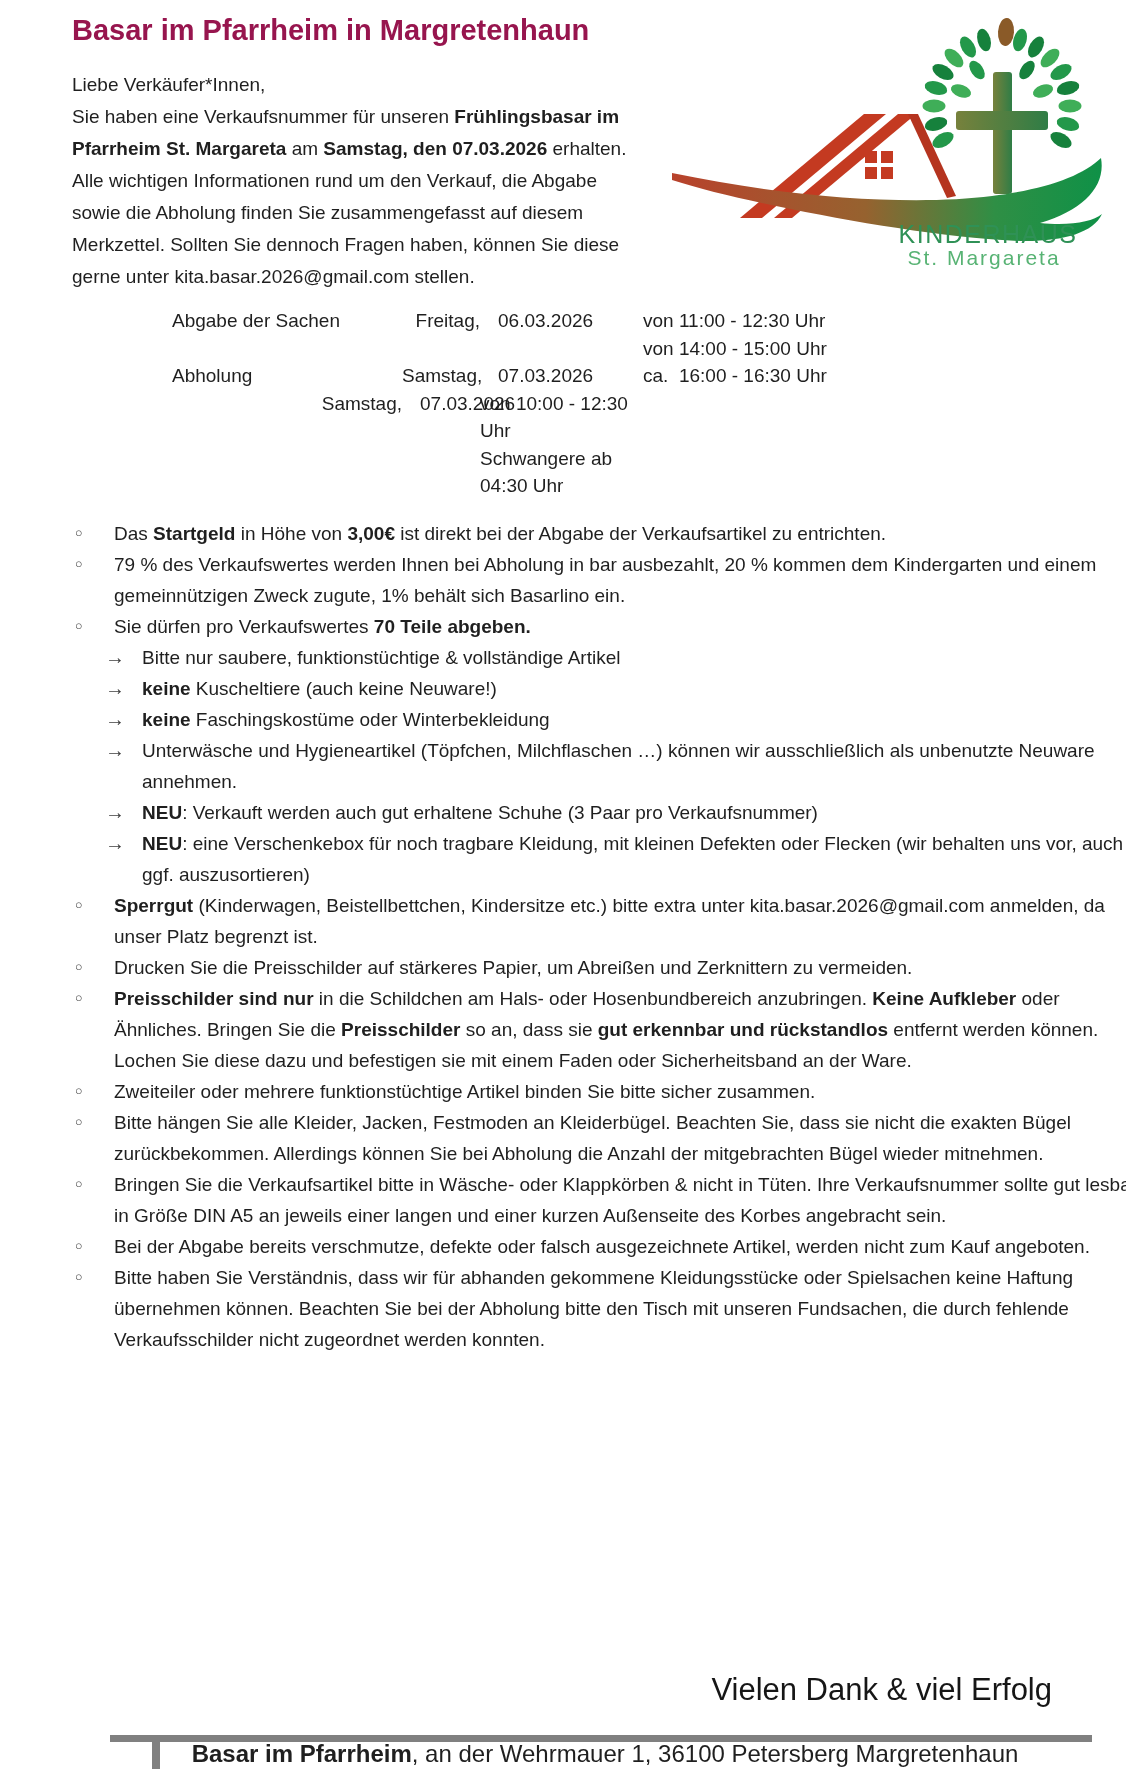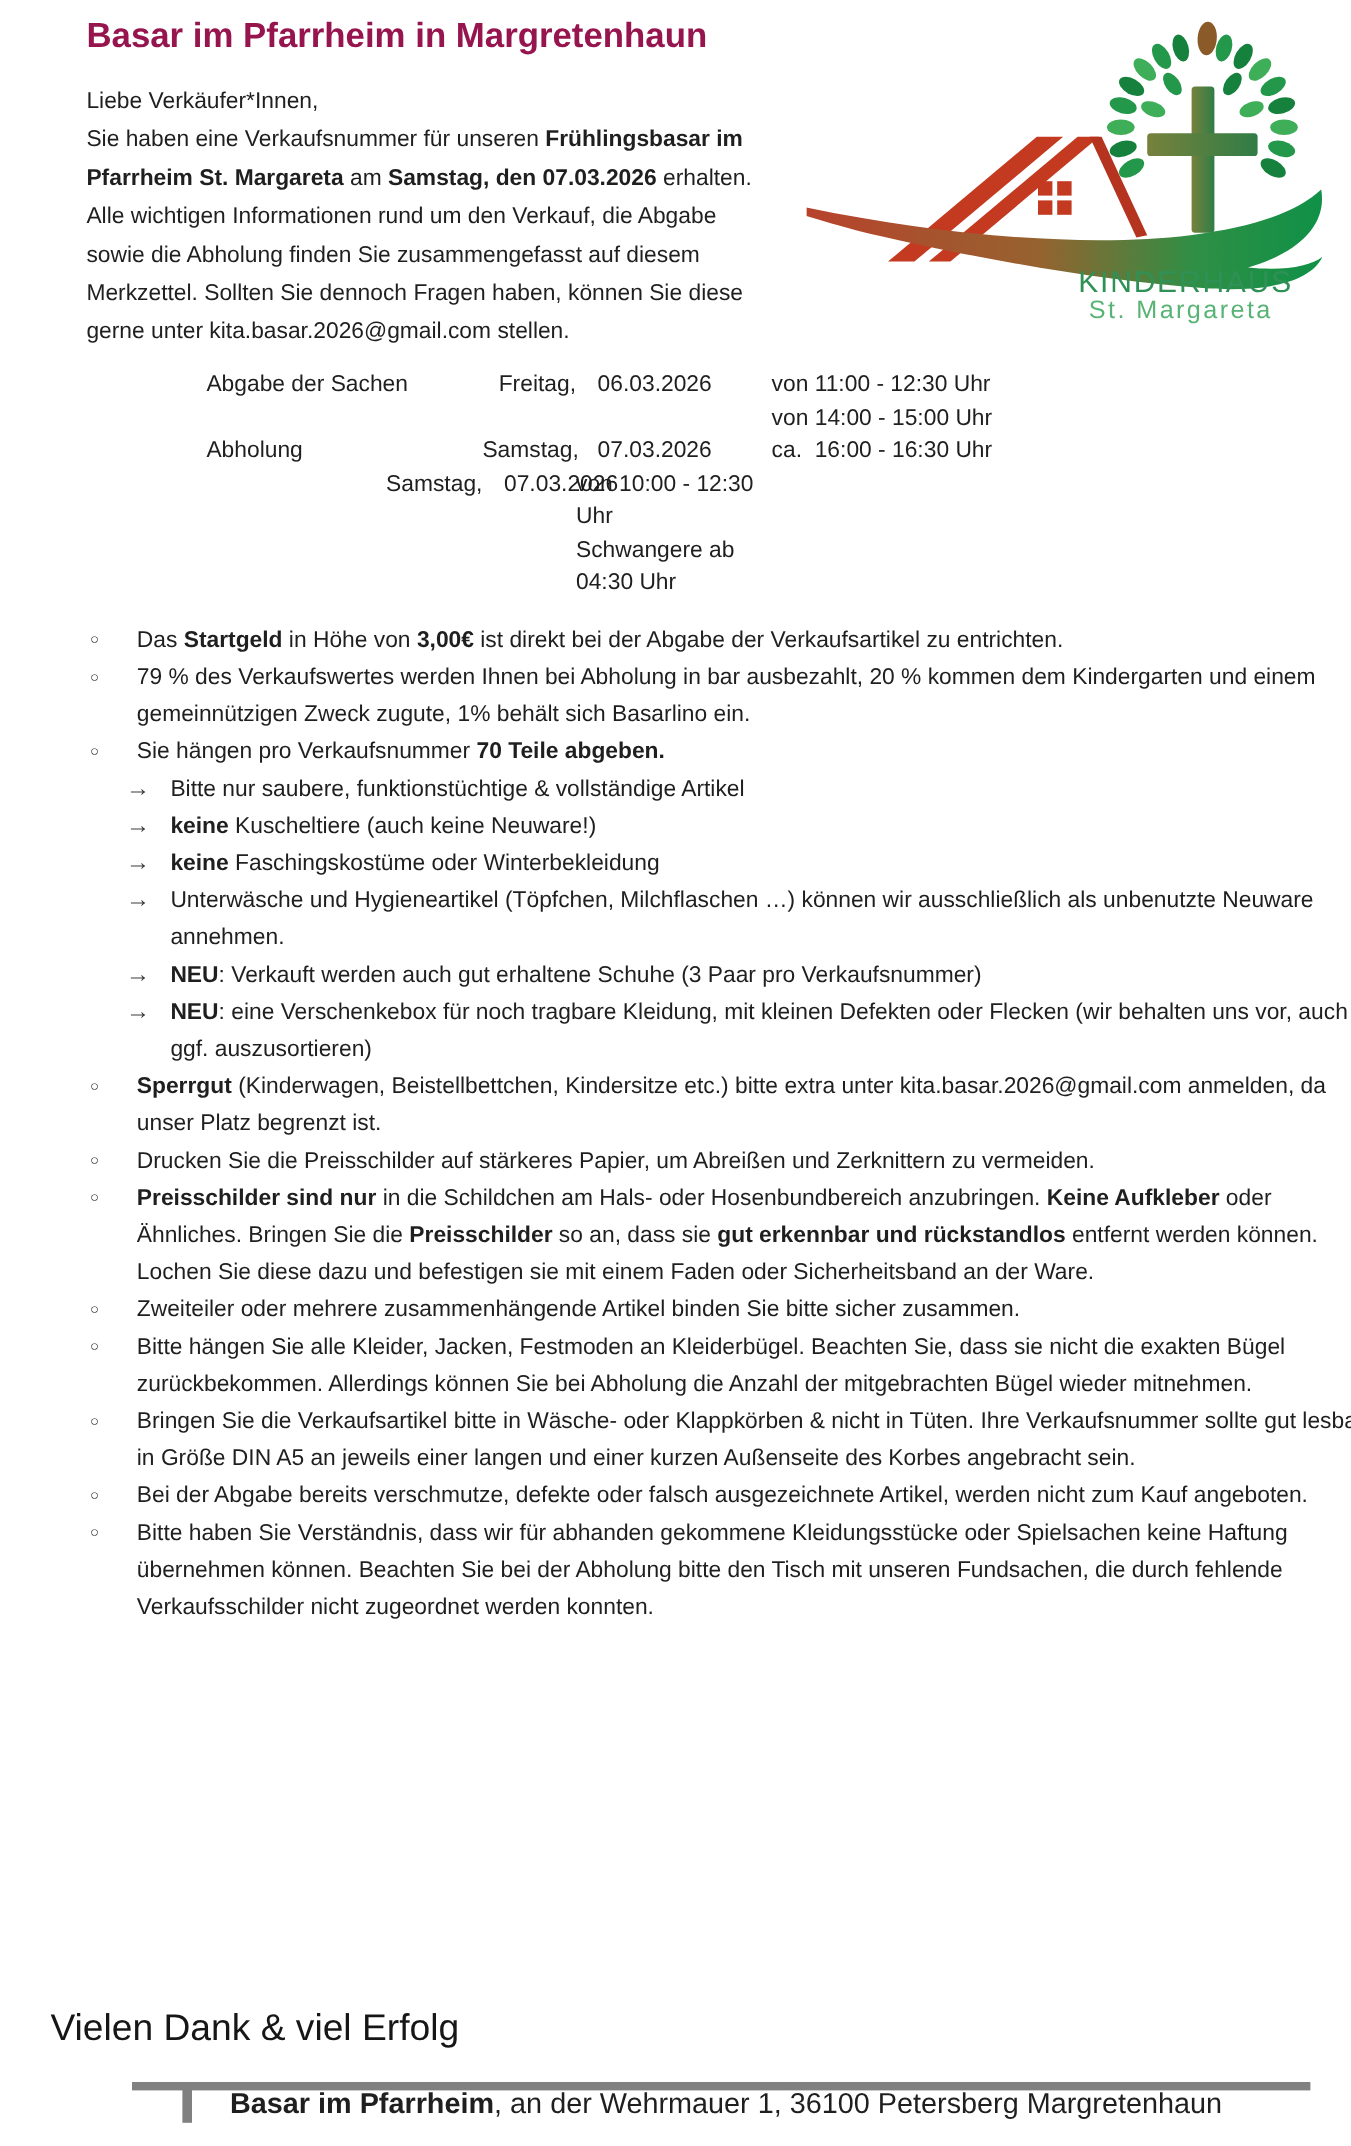--- a/index.html
+++ b/index.html
@@ -74,21 +74,21 @@
     padding-left:3px;
   }
   .rule.arrow .marker{
     font-size:20px;
     line-height:31px;
   }
   .closing{
     position:absolute;
     left:0;top:1672px;
     width:1010px;
-    text-align:left;
+    text-align:right;
     font-size:31px;
     margin:0;
     font-weight:normal;
     color:#161616;
   }
   .footer-bar{
     position:absolute;
     left:68px;top:1735px;
     width:982px;height:7px;
     background:var(--bar-gray);
@@ -212,21 +212,21 @@
       <div class="rule circle">
       <span class="marker">○</span>
       <span class="rule-text"><span>Das </span><span class="b">Startgeld</span><span> in Höhe von </span><span class="b">3,00€</span><span> ist direkt bei der Abgabe der Verkaufsartikel zu entrichten.</span></span>
     </div>
       <div class="rule circle">
       <span class="marker">○</span>
       <span class="rule-text"><span>79 % des Verkaufswertes werden Ihnen bei Abholung in bar ausbezahlt, 20 % kommen dem Kindergarten und einem gemeinnützigen Zweck zugute, 1% behält sich Basarlino ein.</span></span>
     </div>
       <div class="rule circle">
       <span class="marker">○</span>
-      <span class="rule-text"><span>Sie hängen pro Verkaufsnummer </span><span class="b">70 Teile abgeben.</span></span>
+      <span class="rule-text"><span>Sie dürfen pro Verkaufswertes </span><span class="b">70 Teile abgeben.</span></span>
     </div>
       <div class="rule arrow">
       <span class="marker">→</span>
       <span class="rule-text"><span>Bitte nur saubere, funktionstüchtige &amp; vollständige Artikel</span></span>
     </div>
       <div class="rule arrow">
       <span class="marker">→</span>
       <span class="rule-text"><span class="b">keine</span><span> Kuscheltiere (auch keine Neuware!)</span></span>
     </div>
       <div class="rule arrow">
@@ -252,21 +252,21 @@
       <div class="rule circle">
       <span class="marker">○</span>
       <span class="rule-text"><span>Drucken Sie die Preisschilder auf stärkeres  Papier, um Abreißen und Zerknittern zu vermeiden.</span></span>
     </div>
       <div class="rule circle">
       <span class="marker">○</span>
       <span class="rule-text"><span class="b">Preisschilder sind nur</span><span> in die Schildchen am Hals- oder Hosenbundbereich anzubringen. </span><span class="b">Keine Aufkleber</span><span> oder Ähnliches. Bringen Sie die </span><span class="b">Preisschilder</span><span> so an, dass sie </span><span class="b">gut erkennbar und rückstandlos</span><span> entfernt werden können. Lochen Sie diese dazu und befestigen sie mit einem Faden oder Sicherheitsband an der Ware.</span></span>
     </div>
       <div class="rule circle">
       <span class="marker">○</span>
-      <span class="rule-text"><span>Zweiteiler oder mehrere zusammenhängende Artikel binden Sie bitte sicher zusammen.</span></span>
+      <span class="rule-text"><span>Zweiteiler oder mehrere funktionstüchtige Artikel binden Sie bitte sicher zusammen.</span></span>
     </div>
       <div class="rule circle">
       <span class="marker">○</span>
       <span class="rule-text"><span>Bitte hängen Sie alle Kleider, Jacken, Festmoden an Kleiderbügel. Beachten Sie, dass sie nicht die exakten Bügel zurückbekommen. Allerdings können Sie bei Abholung die Anzahl der mitgebrachten Bügel wieder mitnehmen.</span></span>
     </div>
       <div class="rule circle">
       <span class="marker">○</span>
       <span class="rule-text"><span>Bringen Sie die Verkaufsartikel bitte in Wäsche- oder Klappkörben &amp; </span><span class="u">nicht</span><span> in Tüten. Ihre Verkaufsnummer sollte gut lesbar in Größe DIN A5 an jeweils einer langen und einer kurzen Außenseite des Korbes angebracht sein.</span></span>
     </div>
       <div class="rule circle">

